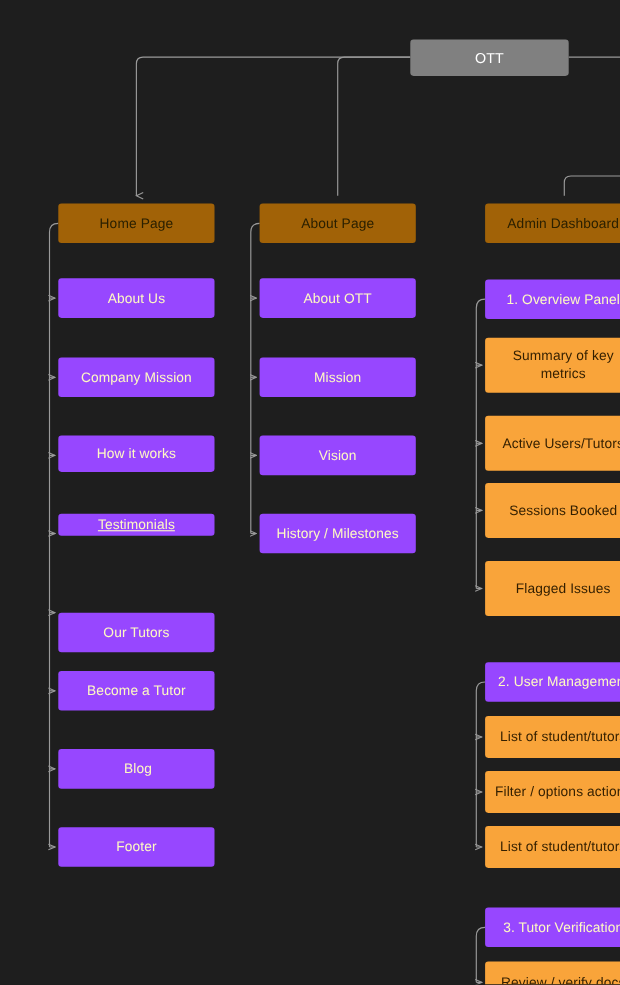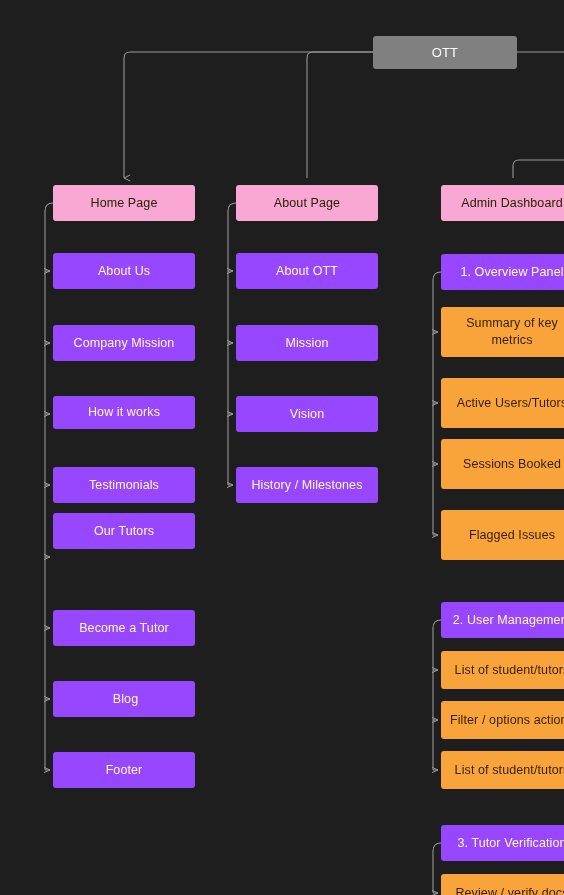--- a/index.html
+++ b/index.html
@@ -36,21 +36,21 @@
     padding: 2px 8px;
     white-space: pre-line;
     z-index: 3;
   }
   .node.root {
     background: #808080;
     color: #ffffff;
     font-size: 13px;
   }
   .node.page {
-    background: #f9a8d4;
+    background: #a16207;
     color: #2b2000;
   }
   .node.section {
     background: #9747ff;
     color: #fef9c3;
   }
   .node.detail {
     background: #f9a43a;
     color: #331f00;
   }
@@ -109,22 +109,22 @@
     </g>
   </svg>
 
   <div class="node root" style="left:373px; top:36px; width:144px; height:33px;">OTT</div>
 
   <div class="node page" style="left:53px; top:185px; width:142px; height:36px;">Home Page</div>
 
   <div class="node section" style="left:53px; top:253px; width:142px; height:36px;">About Us</div>
   <div class="node section" style="left:53px; top:325px; width:142px; height:36px;">Company Mission</div>
   <div class="node section" style="left:53px; top:396px; width:142px; height:33px;">How it works</div>
-  <div class="node section" style="left:53px; top:467px; width:142px; height:36px;">Testimonials</div>
-  <div class="node section" style="left:53px; top:513px; width:142px; height:36px;">Our Tutors</div>
+  <div class="node section" style="left:53px; top:467px; width:142px; height:20px;text-decoration:underline;">Testimonials</div>
+  <div class="node section" style="left:53px; top:557px; width:142px; height:36px;">Our Tutors</div>
   <div class="node section" style="left:53px; top:610px; width:142px; height:36px;">Become a Tutor</div>
   <div class="node section" style="left:53px; top:681px; width:142px; height:36px;padding-left:11px;">Blog</div>
   <div class="node section" style="left:53px; top:752px; width:142px; height:36px;">Footer</div>
 
   <div class="node page" style="left:236px; top:185px; width:142px; height:36px;">About Page</div>
 
   <div class="node section" style="left:236px; top:253px; width:142px; height:36px;">About OTT</div>
   <div class="node section" style="left:236px; top:325px; width:142px; height:36px;">Mission</div>
   <div class="node section" style="left:236px; top:396px; width:142px; height:36px;">Vision</div>
   <div class="node section" style="left:236px; top:467px; width:142px; height:36px;">History / Milestones</div>

